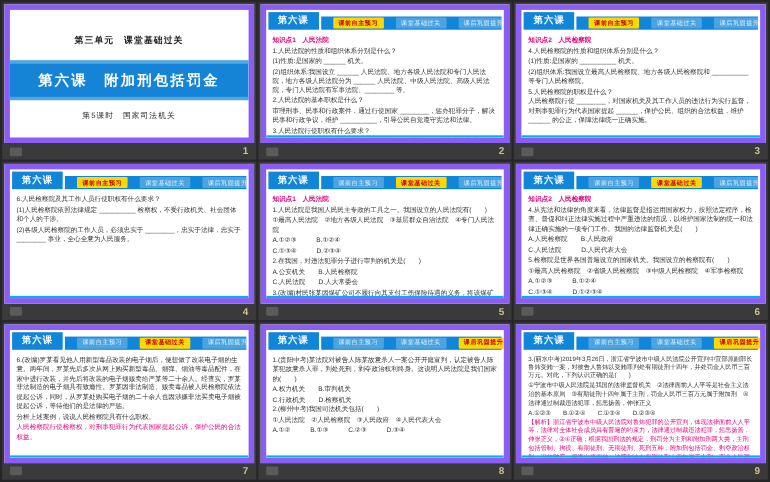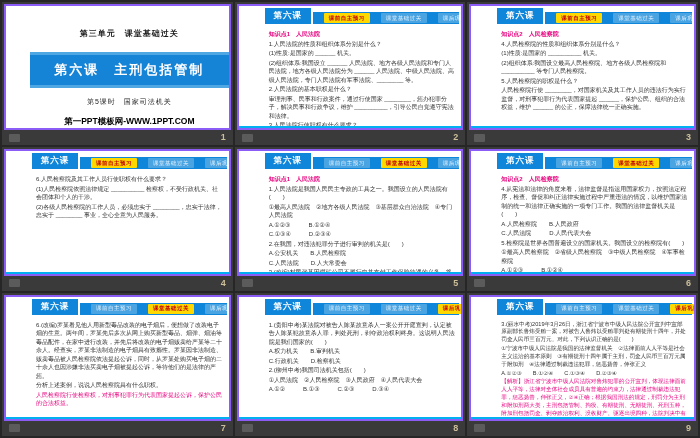--- a/index.html
+++ b/index.html
@@ -8,21 +8,21 @@
     font-family:"Liberation Sans","DejaVu Sans",sans-serif;
   }
   .grid{
     display:grid;width:700px;height:438px;box-sizing:border-box;
     grid-template-columns:repeat(3,1fr);grid-template-rows:repeat(3,1fr);
     gap:2px;padding:2px;background:#262626;
   }
   .cell{display:flex;flex-direction:column;background:#3a3a3a;min-width:0;min-height:0;}
   .slide{
     position:relative;flex:1;margin:2px 2px 0 2px;background:#ffffff;
-    border:2px solid #8b5cf6;overflow:hidden;padding-left:24px;
+    border:5px solid #8b5cf6;overflow:hidden;
   }
   .cellfooter{height:15px;display:flex;align-items:center;justify-content:space-between;padding:0 7px;}
   .footmark{width:11px;height:8px;background:#767676;opacity:.55;border-radius:1px;}
   .pagenum{color:#cdbf9a;font-size:9px;font-weight:bold;line-height:1;}
 
   
   .t-unit{text-align:center;margin-top:22px;font-size:8px;font-weight:bold;color:#1a1a1a;letter-spacing:1px;}
   .t-band{
     margin-top:13px;height:30px;background:#1583d6;
     border-top:3px solid #4ea7e3;border-bottom:3px solid #4ea7e3;
@@ -62,24 +62,23 @@
   .bline{position:absolute;left:0;right:0;bottom:0;height:2px;background:#00b0f0;}
 </style>
 </head>
 <body>
 
 <main class="grid">
     <div class="cell">
       <div class="slide">
         <div class="t-unit">第三单元　课堂基础过关</div>
         <div class="t-band">
-          <span>第六课　主刑包括管制</span>
+          <span>第六课　附加刑包括罚金</span>
         </div>
         <div class="t-sub">第5课时　国家司法机关</div>
-        <div class="t-site">第一PPT模板网-WWW.1PPT.COM</div>
       </div>
       <div class="cellfooter">
         <div class="footmark"></div>
         <div class="pagenum">1</div>
       </div>
     </div>
     <div class="cell">
       <div class="slide">
         <div class="hdr">
           <div class="badge">第六课</div>

